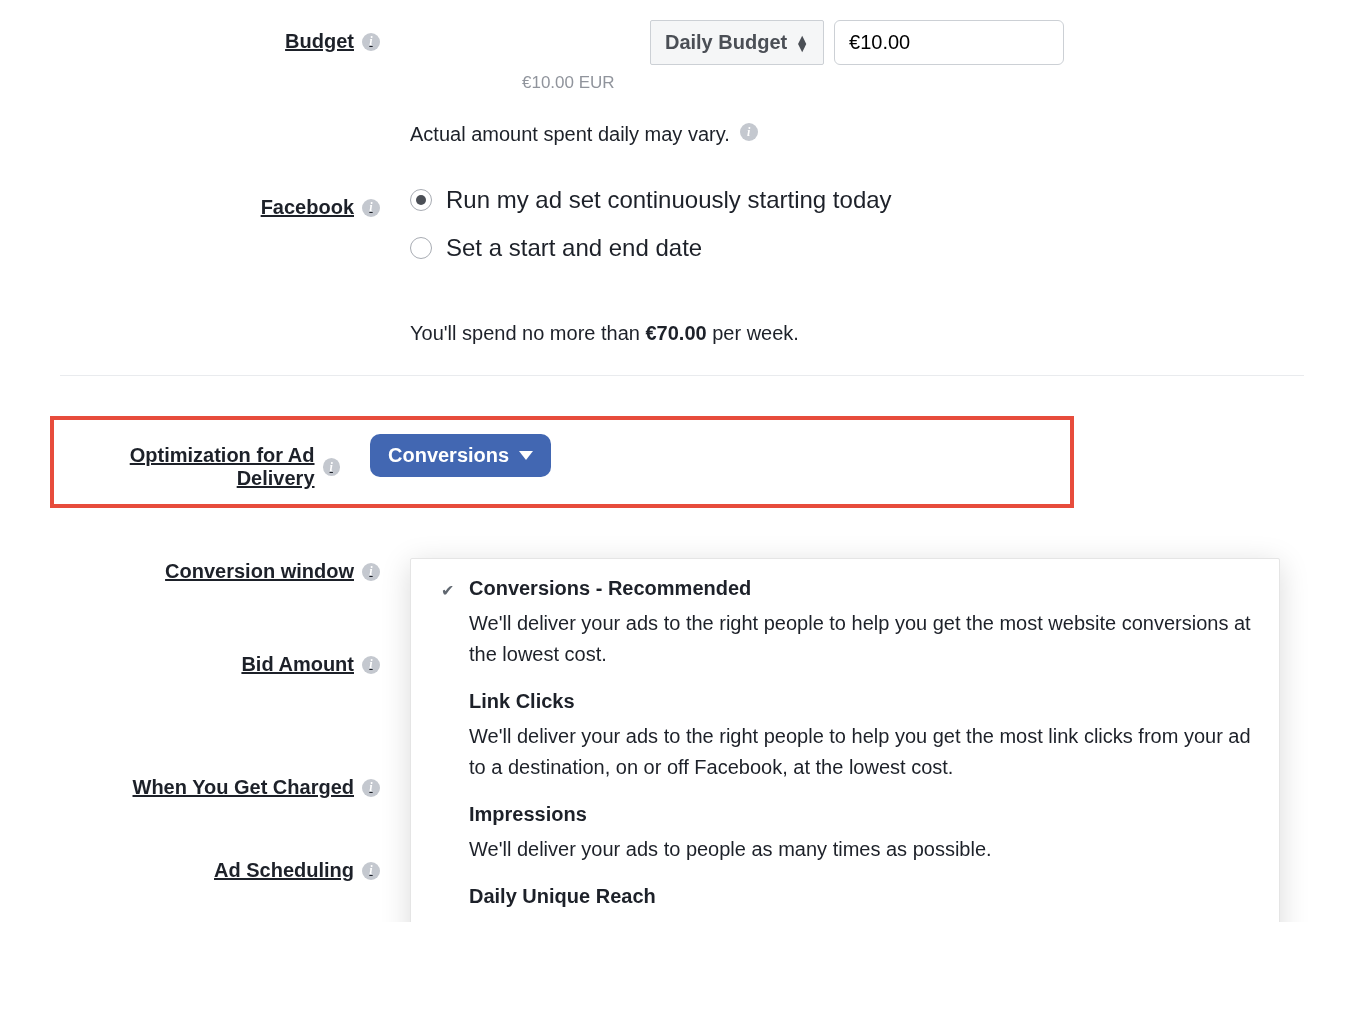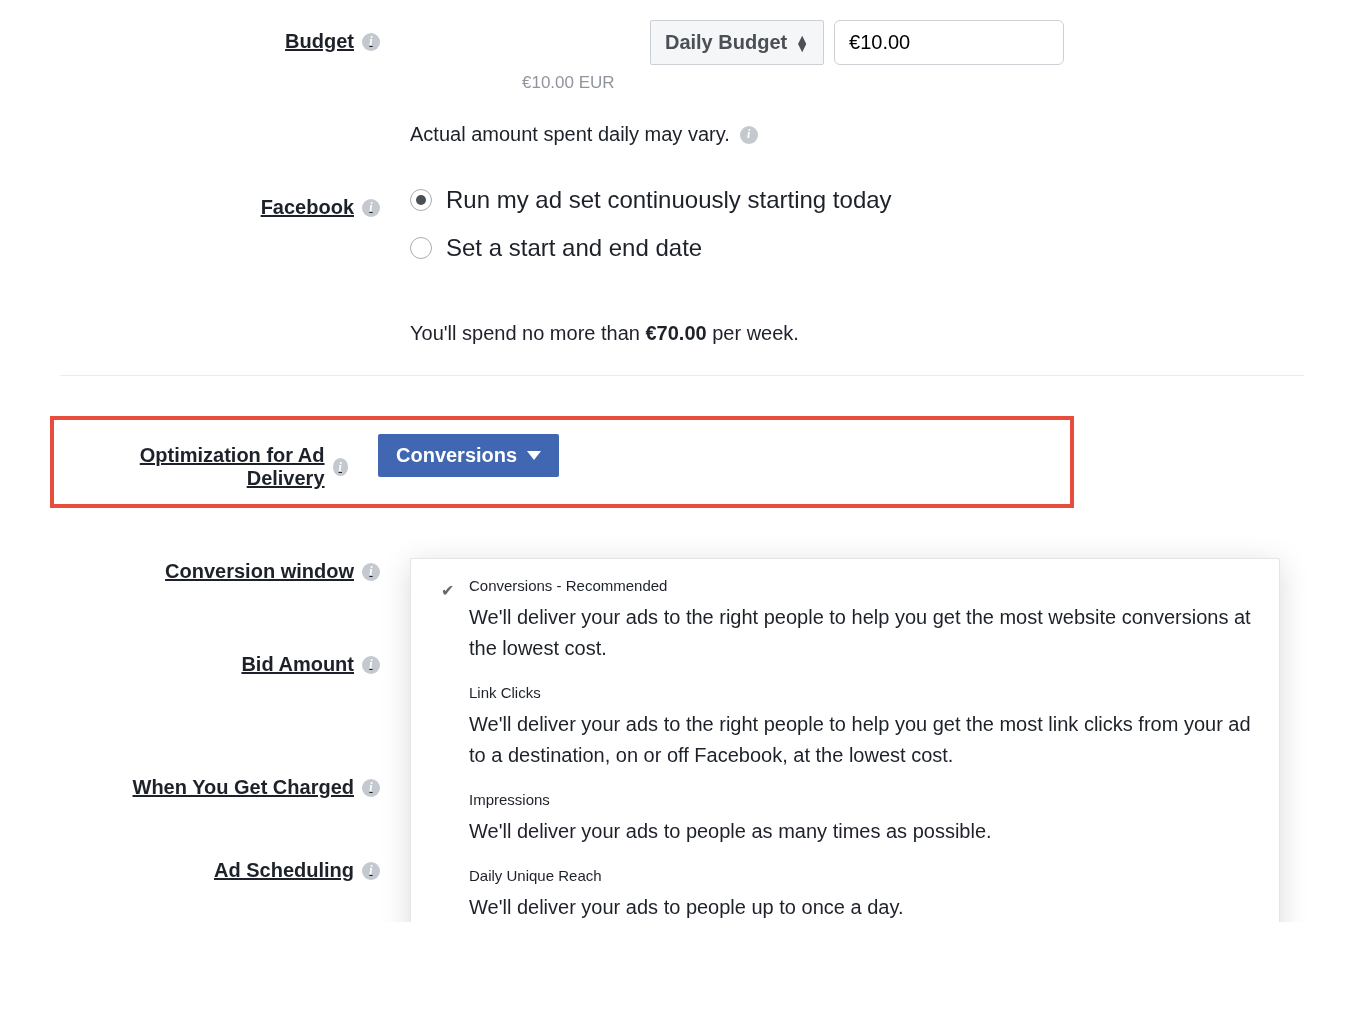--- a/index.html
+++ b/index.html
@@ -83,21 +83,20 @@
     color: #90949c;
     margin-top: 8px;
     margin-left: 112px;
   }
   .note-row {
     margin-left: 350px;
     font-size: 20px;
     color: #1d2129;
     margin-top: 30px;
     display: flex;
-    align-items: center;
     gap: 10px;
   }
   .radio-row {
     display: flex;
     align-items: center;
     gap: 14px;
     font-size: 24px;
     color: #1d2129;
     margin-bottom: 20px;
   }
@@ -132,54 +131,54 @@
     margin: 20px 0 40px 0;
   }
   .highlight-box {
     border: 4px solid #e74c3c;
     padding: 14px 0 14px 0;
     margin-left: -10px;
     margin-right: 230px;
     margin-bottom: -4px;
   }
   .highlight-box .form-row { margin-bottom: 0; }
-  .highlight-box .label-col { width: 284px; padding-top:10px;margin-left:40px;}
+  .highlight-box .label-col { width: 316px; padding-top:10px;}
   .opt-button {
     background: #4267b2;
     color: #fff;
     font-size: 20px;
     font-weight: 700;
     padding: 10px 18px;
     display: inline-flex;
     align-items: center;
     gap: 10px;
     cursor: pointer;
-    border-radius: 2px;
+    border-radius: 10px;
   }
   .caret-down {
     width: 0; height: 0;
     border-left: 7px solid transparent;
     border-right: 7px solid transparent;
     border-top: 9px solid #fff;
   }
   .dropdown-panel {
     position: relative;
     margin-left: 350px;
     background: #fff;
     border: 1px solid #e5e5e5;
     box-shadow: 0 6px 30px rgba(0,0,0,0.15);
     padding: 18px 28px 18px 28px;
     width: 870px;
     border-radius: 2px;
     margin-top: 4px;
   }
   .dd-item { margin-bottom: 20px; position: relative; padding-left: 30px;}
   .dd-item .dd-title {
-    font-size: 15px;
-    font-weight: 400;
+    font-size: 20px;
+    font-weight: 700;
     color: #1d2129;
     margin-bottom: 8px;
   }
   .dd-item .dd-desc {
     font-size: 20px;
     color: #1d2129;
     line-height: 1.55;
   }
   .dd-check {
     position: absolute;

